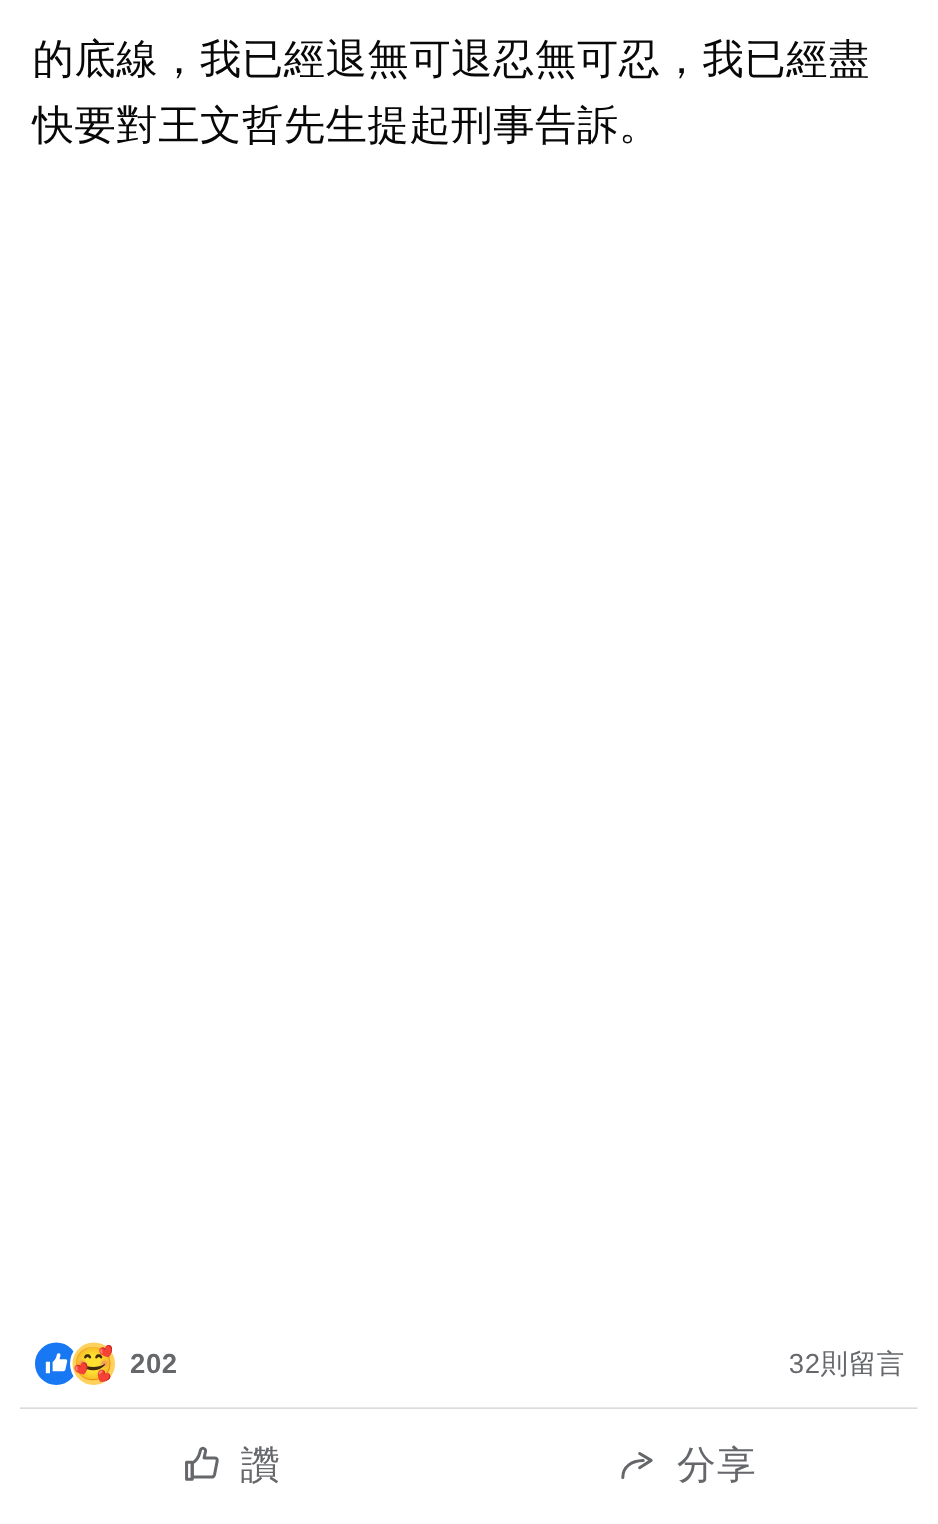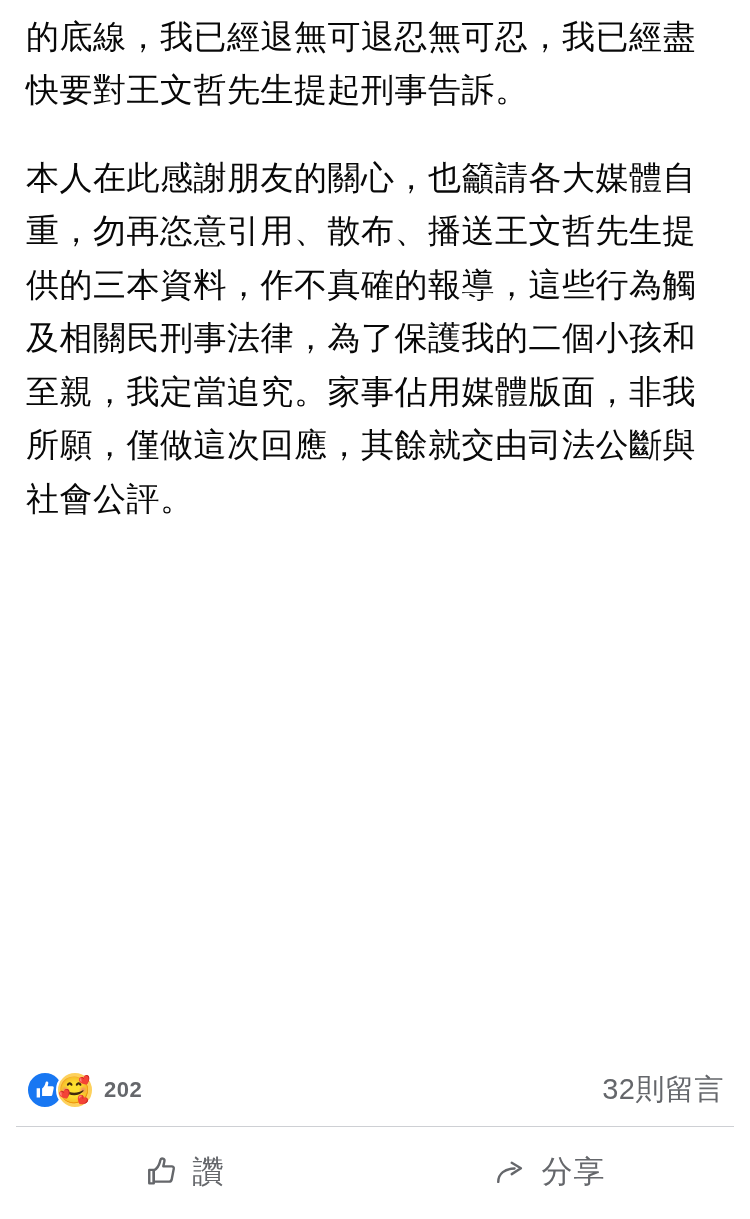--- a/index.html
+++ b/index.html
@@ -11,21 +11,21 @@
     width: 750px;
     height: 1219px;
     font-family: "Liberation Sans", sans-serif;
     color: #050505;
     overflow: hidden;
     position: relative;
   }
   .post {
     width: 750px;
     box-sizing: border-box;
-    padding: 10px 26px 0 26px;
+    padding: 20px 26px 0 26px;
   }
   .post-paragraph {
     font-size: 33px;
     line-height: 1.62;
     letter-spacing: 0.5px;
     margin: 0 0 34px 0;
     word-break: break-all;
     font-weight: 400;
     color: #080808;
   }
@@ -75,21 +75,21 @@
   .reaction-count {
     font-size: 22px;
     font-weight: 700;
     color: #65676b;
     letter-spacing: 0.5px;
   }
   .reaction-right {
     display: flex;
     align-items: center;
     gap: 22px;
-    font-size: 29px;
+    font-size: 22px;
     color: #65676b;
     letter-spacing: 0.5px;
   }
   .reaction-right span {
     white-space: nowrap;
   }
 
   .divider {
     height: 1px;
     background: #ced0d4;
@@ -139,21 +139,20 @@
     width: 750px;
     background: #ffffff;
   }
 </style>
 </head>
 <body>
 
 <div class="post-body-wrap">
   <div class="post">
     <p class="post-paragraph">的底線，我已經退無可退忍無可忍，我已經盡快要對王文哲先生提起刑事告訴。</p>
-    <p class="post-paragraph">本人在此感謝朋友的關心，也籲請各大媒體自重，勿再恣意引用、散布、播送王文哲先生提供的三本資料，作不真確的報導，這些行為觸及相關民刑事法律，為了保護我的二個小孩和至親，我定當追究。家事佔用媒體版面，非我所願，僅做這次回應，其餘就交由司法公斷與社會公評。</p>
   </div>
 </div>
 
 <div class="footer-wrap">
 
   <div class="reaction-bar">
     <div class="reaction-left">
       <div class="reaction-icons">
         <div class="reaction-pill reaction-like">
           <svg width="20" height="20" viewBox="0 0 24 24" fill="#ffffff" aria-hidden="true">

